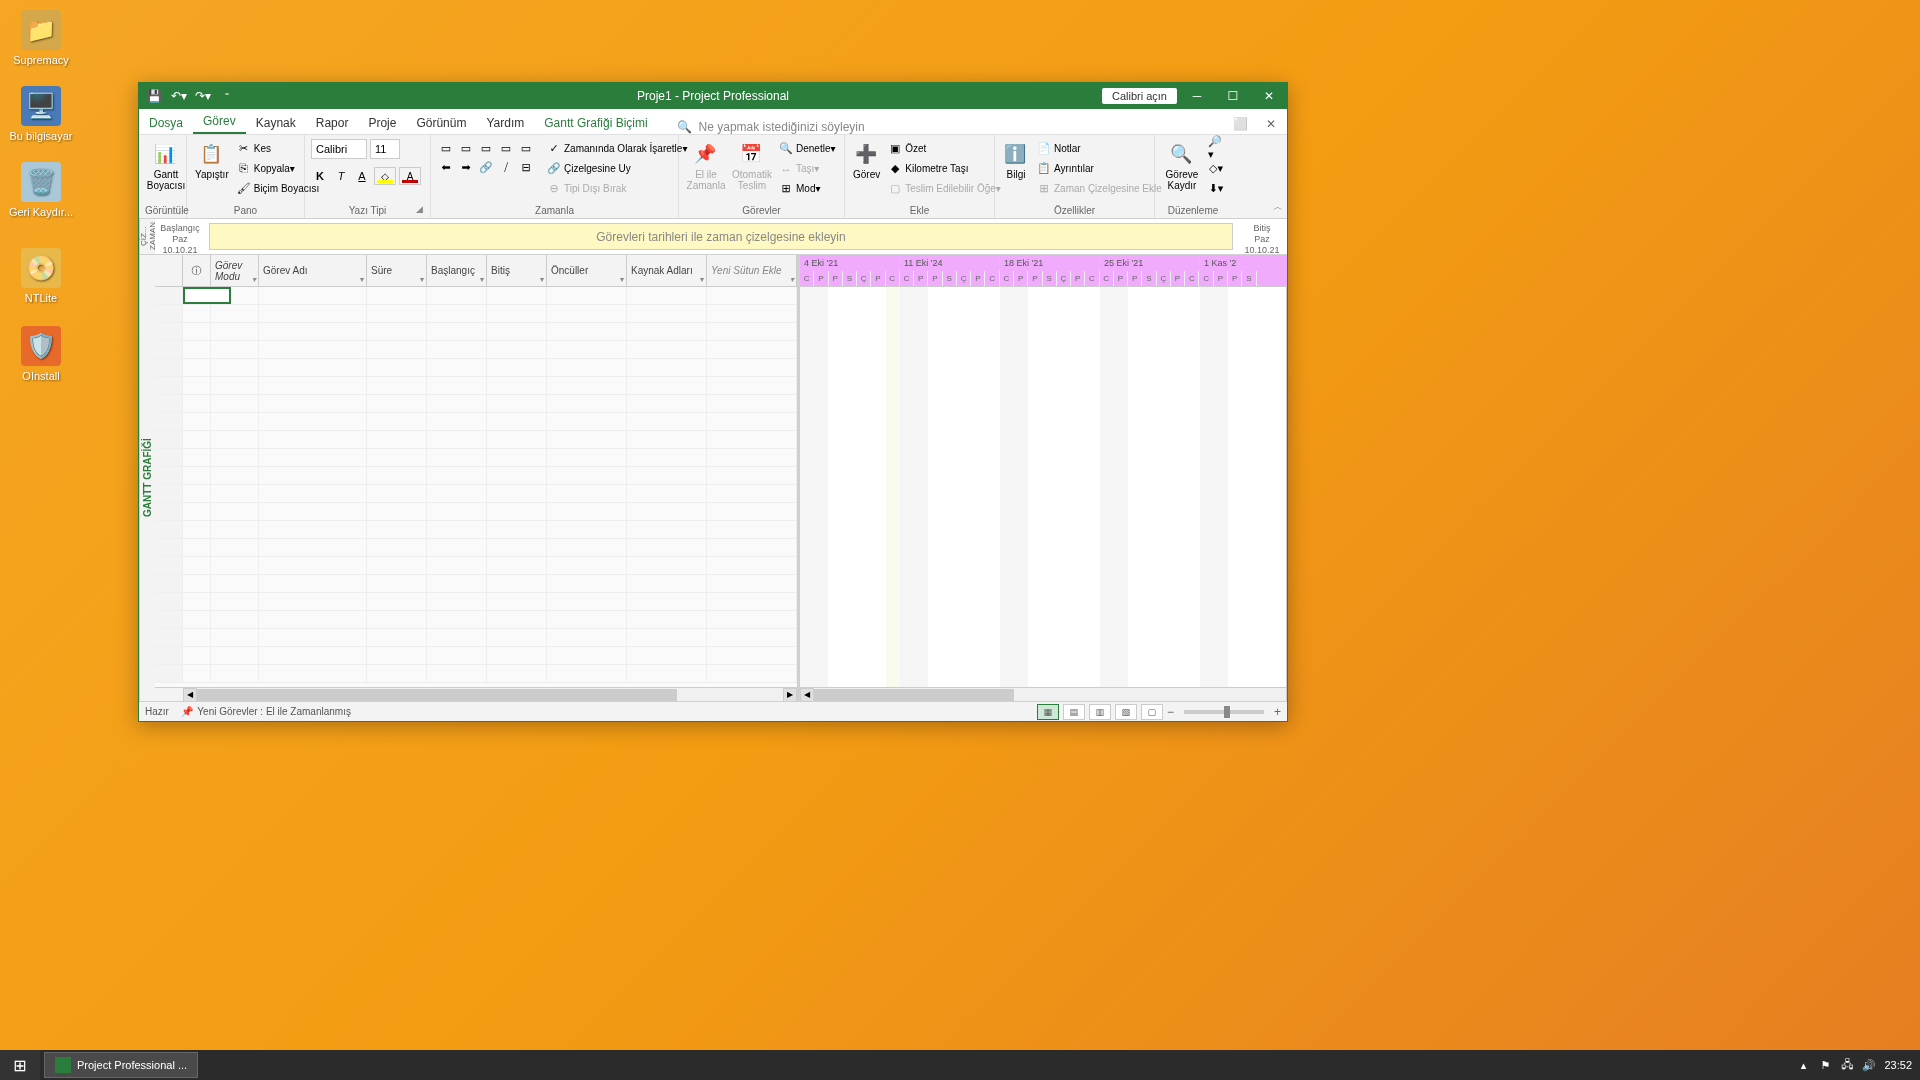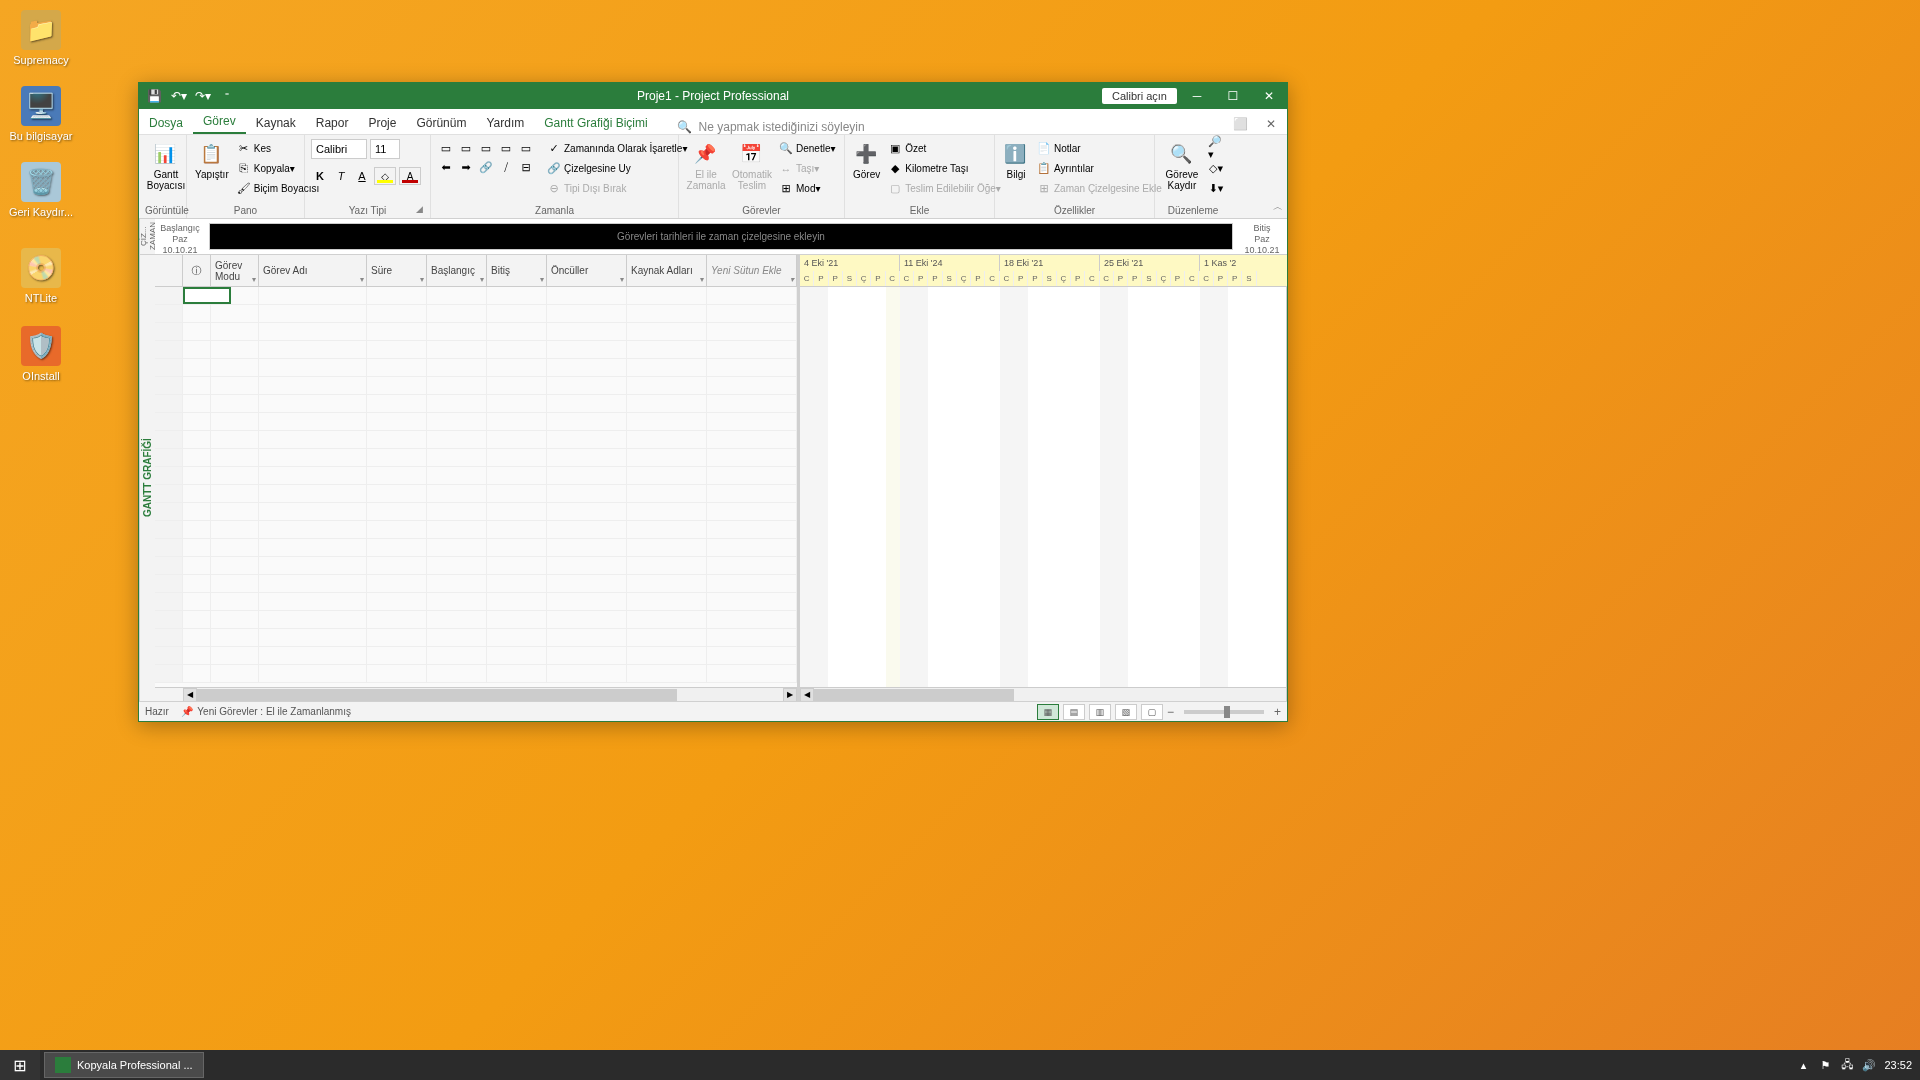--- a/index.html
+++ b/index.html
@@ -52,45 +52,45 @@
 .icon-btn { width: 18px; height: 18px; display: flex; align-items: center; justify-content: center; font-size: 11px; cursor: pointer; border: 1px solid transparent; }
 .color-btn { width: 22px; height: 18px; border: 1px solid #ccc; display: flex; align-items: center; justify-content: center; font-size: 10px; position: relative; cursor: pointer; }
 .color-underline { position: absolute; bottom: 1px; left: 2px; right: 2px; height: 3px; }
 .disabled { color: #aaa !important; }
 .dialog-launcher { position: absolute; bottom: 2px; right: 2px; width: 12px; height: 12px; font-size: 9px; color: #888; cursor: pointer; }
 .collapse-btn { position: absolute; right: 4px; bottom: 4px; cursor: pointer; color: #666; font-size: 10px; }
 
 .timeline-area { height: 36px; border-bottom: 1px solid #d0d0d0; display: flex; }
 .timeline-vlabel { width: 16px; background: #f3f3f3; border-right: 1px solid #d0d0d0; writing-mode: vertical-lr; transform: rotate(180deg); font-size: 8px; color: #666; text-align: center; display: flex; align-items: center; justify-content: center; }
 .timeline-start { width: 50px; font-size: 9px; color: #666; padding: 4px; text-align: center; line-height: 11px; }
-.timeline-bar { flex: 1; border: 1px solid #ccc; margin: 4px; display: flex; align-items: center; justify-content: center; font-size: 10px; color: #888; background: #000000; }
+.timeline-bar { flex: 1; border: 1px solid #ccc; margin: 4px; display: flex; align-items: center; justify-content: center; font-size: 12px; color: #888; background: #fef9c3; }
 .timeline-end { width: 50px; font-size: 9px; color: #666; padding: 4px; text-align: center; line-height: 11px; }
 
 .main-area { flex: 1; display: flex; overflow: hidden; }
 .gantt-vlabel { width: 16px; background: #f3f3f3; border-right: 1px solid #d0d0d0; writing-mode: vertical-lr; transform: rotate(180deg); font-size: 10px; color: #2b7d3c; font-weight: 600; text-align: center; display: flex; align-items: center; justify-content: center; }
 .table-pane { width: 648px; display: flex; flex-direction: column; border-right: 3px solid #d0d0d0; }
 .table-header { height: 32px; background: #f3f3f3; border-bottom: 1px solid #ccc; display: flex; }
 .th { border-right: 1px solid #ccc; font-size: 10px; color: #444; display: flex; align-items: center; padding: 0 4px; position: relative; }
 .th-arrow { position: absolute; right: 2px; bottom: 2px; font-size: 8px; color: #888; }
 .th.info { width: 28px; justify-content: center; }
-.th.mode { width: 48px; }
+.th.mode { width: 48px; font-style: italic; }
 .th.name { width: 108px; }
 .th.dur { width: 60px; }
 .th.start { width: 60px; }
 .th.finish { width: 60px; }
 .th.pred { width: 80px; }
 .th.res { width: 80px; }
 .th.add { width: 90px; font-style: italic; color: #888; }
 .table-body { flex: 1; position: relative; background: #fafafa; }
 .table-grid-row { height: 18px; border-bottom: 1px solid #eee; display: flex; }
 .td { border-right: 1px solid #eee; }
 .active-cell { position: absolute; top: 0; left: 28px; width: 48px; height: 17px; border: 2px solid #2b7d3c; background: #fff; }
 
 .gantt-pane { flex: 1; display: flex; flex-direction: column; }
-.gantt-header { height: 32px; background: #fef9c3; border-bottom: 1px solid #ccc; display: flex; flex-direction: column; text-align: center; }
+.gantt-header { height: 32px; background: #f0abfc; border-bottom: 1px solid #ccc; display: flex; flex-direction: column; text-align: center; }
 .gantt-weeks { height: 16px; display: flex; }
 .gantt-week { border-right: 1px solid #ccc; font-size: 9px; color: #555; padding-left: 4px; display: flex; align-items: center; width: 100px; }
 .gantt-days { height: 16px; display: flex; }
 .gantt-day { width: 14.28px; border-right: 1px solid #eee; font-size: 8px; color: #666; display: flex; align-items: center; justify-content: center; }
 .gantt-body { flex: 1; position: relative; background: #fff; }
 .gantt-weekend { position: absolute; top: 0; bottom: 0; background: #f5f5f5; }
 .gantt-today { position: absolute; top: 0; bottom: 0; width: 14px; background: #fafaee; }
 .gantt-vscroll { position: absolute; right: 0; top: 0; bottom: 0; width: 14px; background: #f0f0f0; border-left: 1px solid #ccc; }
 
 .hscroll-row { height: 14px; display: flex; border-top: 1px solid #ccc; }
@@ -755,21 +755,21 @@
         </div>
       <span class="zoom-btn">+</span>
     </div>
   </div>
 </div>
 
 <div class="taskbar">
   <div class="start-btn">⊞</div>
   <div class="taskbar-item">
     <div class="ti-icon"></div>
-    <span>Kopyala Professional ...</span>
+    <span>Project Professional ...</span>
   </div>
   <div class="tray">
     <div class="tray-icon">▴</div>
     <div class="tray-icon">⚑</div>
     <div class="tray-icon">🖧</div>
     <div class="tray-icon">🔊</div>
     <span>23:52</span>
   </div>
 </div>
 

